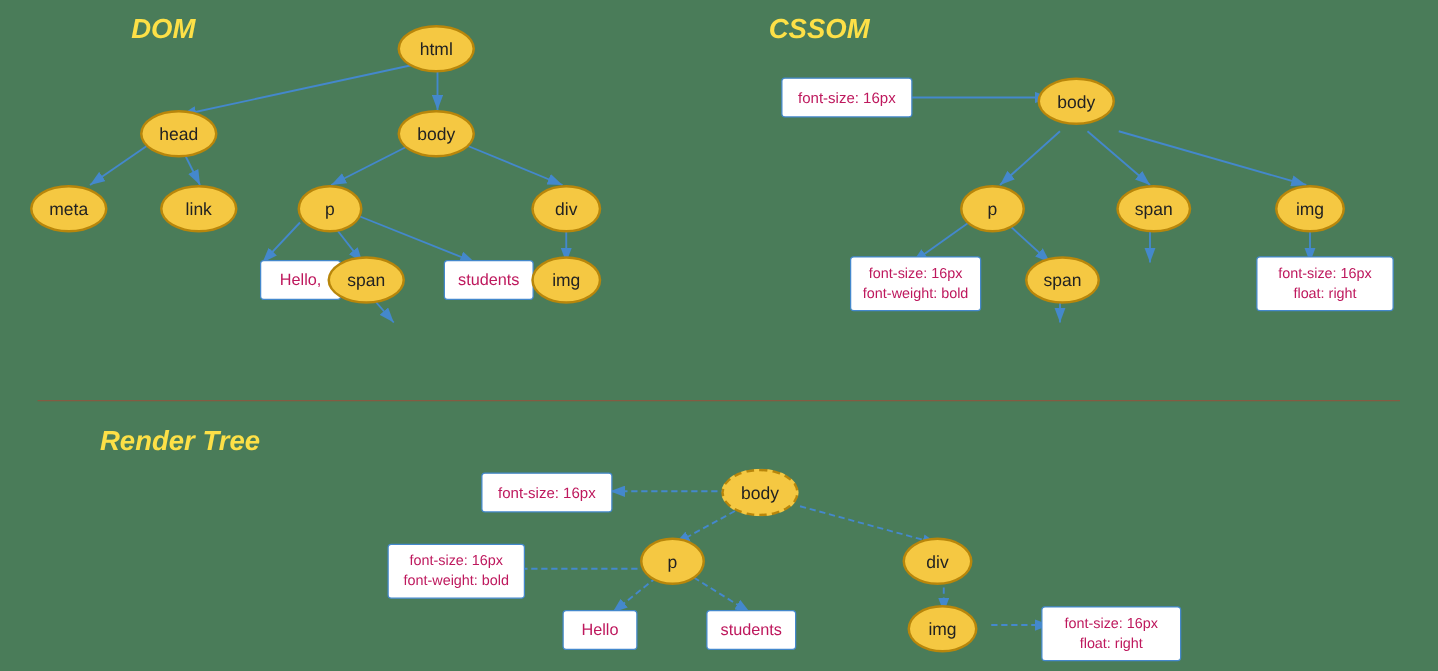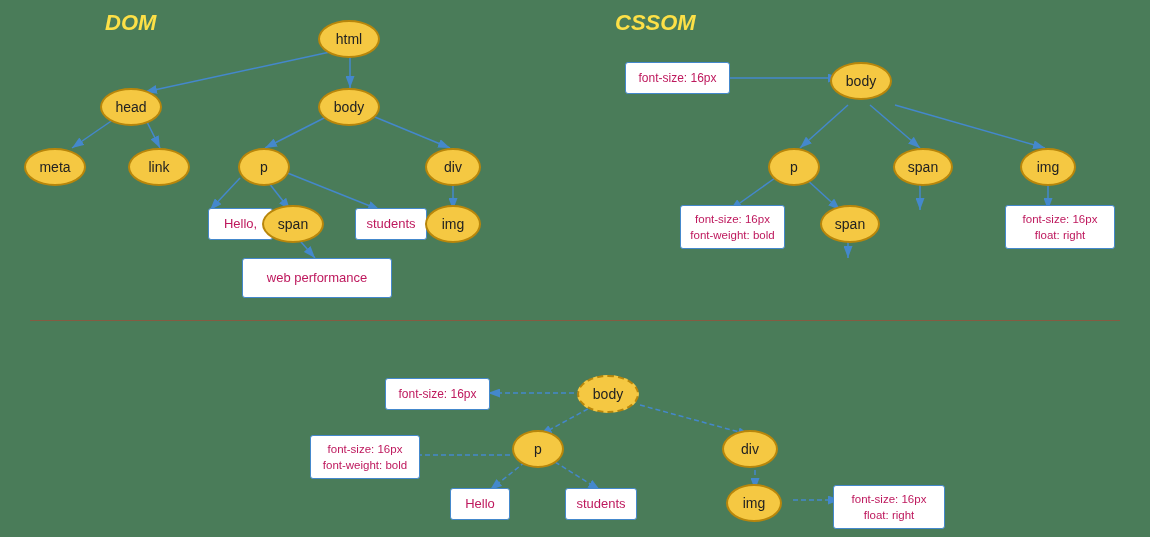--- a/index.html
+++ b/index.html
@@ -139,41 +139,40 @@
 
     <line x1="793" y1="500" x2="840" y2="500" stroke="#4488cc" stroke-width="1.5" stroke-dasharray="5,3" marker-end="url(#arrowhead-dashed)"></line>
   </svg>
 
   <div class="divider-line" style="left:30px; top:320px; width:1090px;"></div>
 
   <div class="section-title" style="left:105px; top:10px;">DOM</div>
 
   <div class="node-ellipse" style="left:318px; top:20px; width:62px; height:38px;">html</div>
 
-  <div class="node-ellipse" style="left:100px; top:88px; width:62px; height:38px;">head</div>
+  <div class="node-ellipse" style="left:112px; top:88px; width:62px; height:38px;">head</div>
 
   <div class="node-ellipse" style="left:318px; top:88px; width:62px; height:38px;">body</div>
 
   <div class="node-ellipse" style="left:24px; top:148px; width:62px; height:38px;">meta</div>
 
   <div class="node-ellipse" style="left:128px; top:148px; width:62px; height:38px;">link</div>
 
   <div class="node-ellipse" style="left:238px; top:148px; width:52px; height:38px;">p</div>
 
   <div class="node-ellipse" style="left:425px; top:148px; width:56px; height:38px;">div</div>
 
   <div class="node-rect" style="left:172px; top:208px; width:65px; height:32px;margin-left:36px;">Hello,</div>
 
   <div class="node-ellipse" style="left:262px; top:205px; width:62px; height:38px;">span</div>
 
   <div class="node-rect" style="left:355px; top:208px; width:72px; height:32px;">students</div>
 
   <div class="node-ellipse" style="left:425px; top:205px; width:56px; height:38px;">img</div>
 
-  <div class="node-rect" style="left:242px; top:258px; width:150px; height:40px;">web performance</div>
 
   <div class="section-title" style="left:615px; top:10px;">CSSOM</div>
 
   <div class="node-rect" style="left:625px; top:62px; width:105px; height:32px; font-size:12px;">font-size: 16px</div>
 
   <div class="node-ellipse" style="left:830px; top:62px; width:62px; height:38px;">body</div>
 
   <div class="node-ellipse" style="left:768px; top:148px; width:52px; height:38px;">p</div>
 
   <div class="node-ellipse" style="left:893px; top:148px; width:60px; height:38px;">span</div>
@@ -183,20 +182,21 @@
   <div class="node-rect" style="left:680px; top:205px; width:105px; height:44px; font-size:11.5px; line-height:1.4;">font-size: 16px
 font-weight: bold</div>
 
   <div class="node-ellipse" style="left:820px; top:205px; width:60px; height:38px;">span</div>
 
 
   <div class="node-rect" style="left:1005px; top:205px; width:110px; height:44px; font-size:11.5px; line-height:1.4;">font-size: 16px
 float: right</div>
 
 
+  <div class="section-title" style="left:80px; top:340px;">Render Tree</div>
 
   <div class="node-rect" style="left:385px; top:378px; width:105px; height:32px; font-size:12px;">font-size: 16px</div>
 
   <div class="node-ellipse" style="left:577px; top:375px; width:62px; height:38px; border-style: dashed;">body</div>
 
   <div class="node-ellipse" style="left:512px; top:430px; width:52px; height:38px;">p</div>
 
   <div class="node-ellipse" style="left:722px; top:430px; width:56px; height:38px;">div</div>
 
   <div class="node-rect" style="left:310px; top:435px; width:110px; height:44px; font-size:11.5px; line-height:1.4;">font-size: 16px

